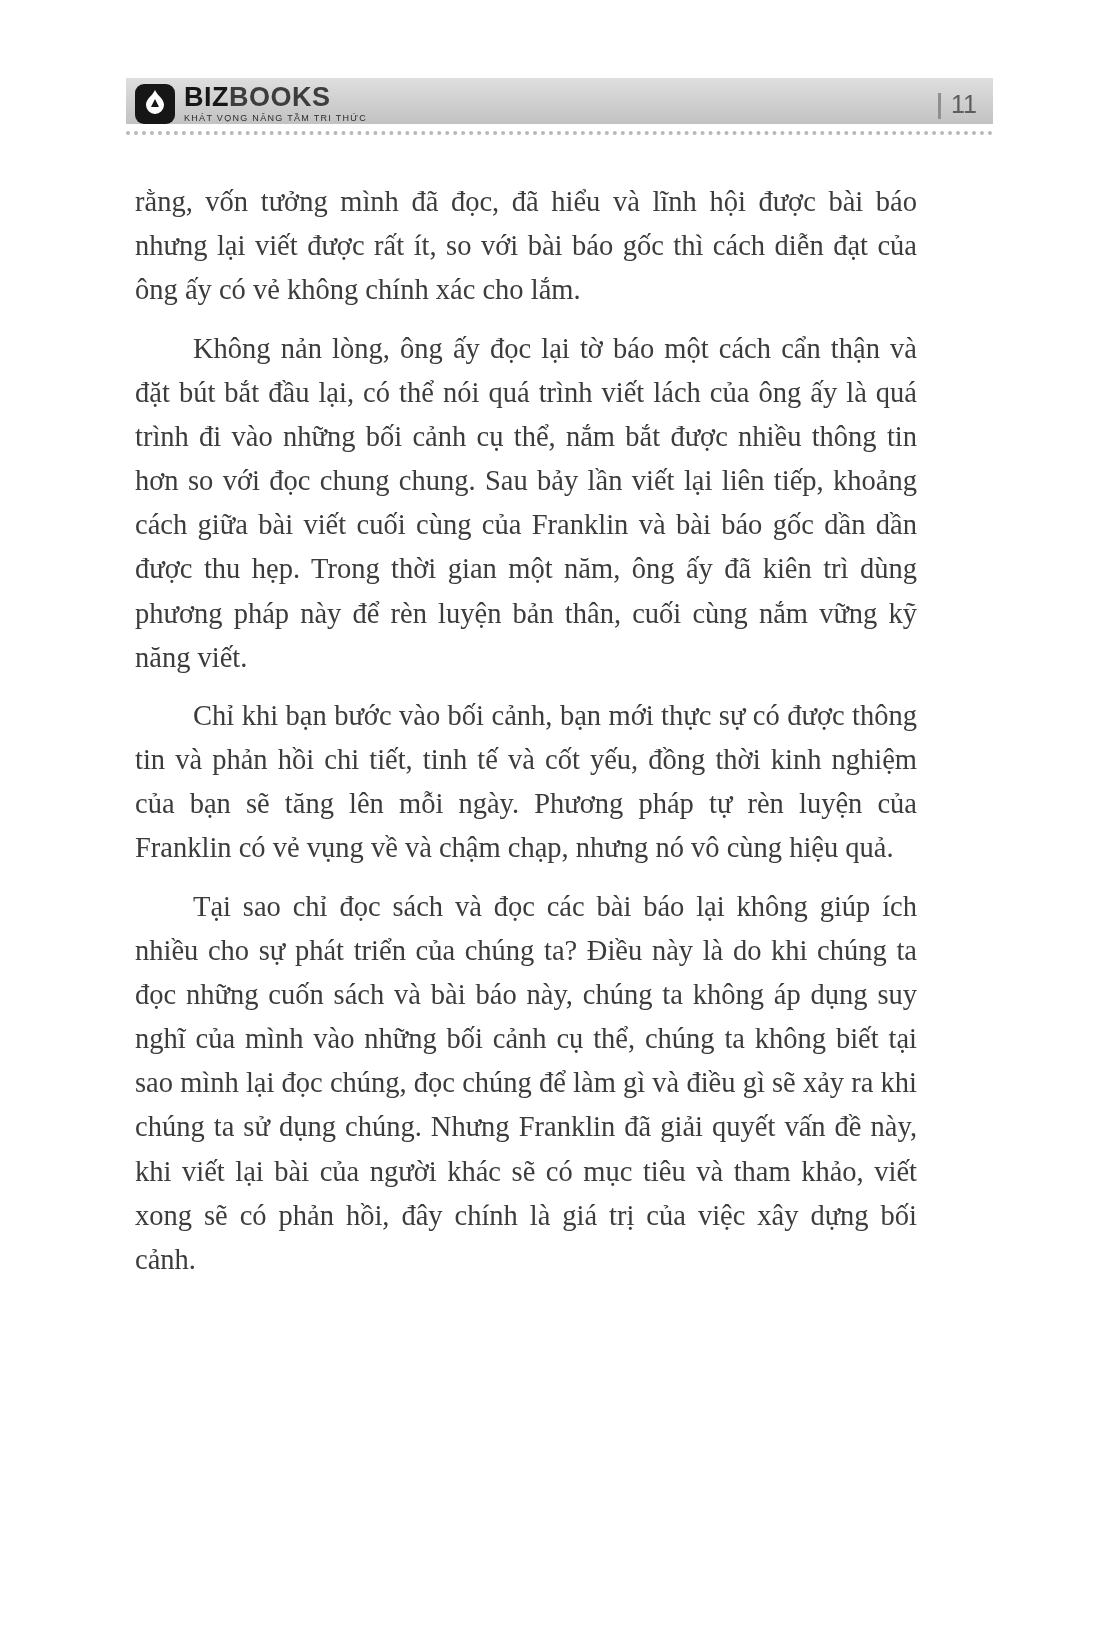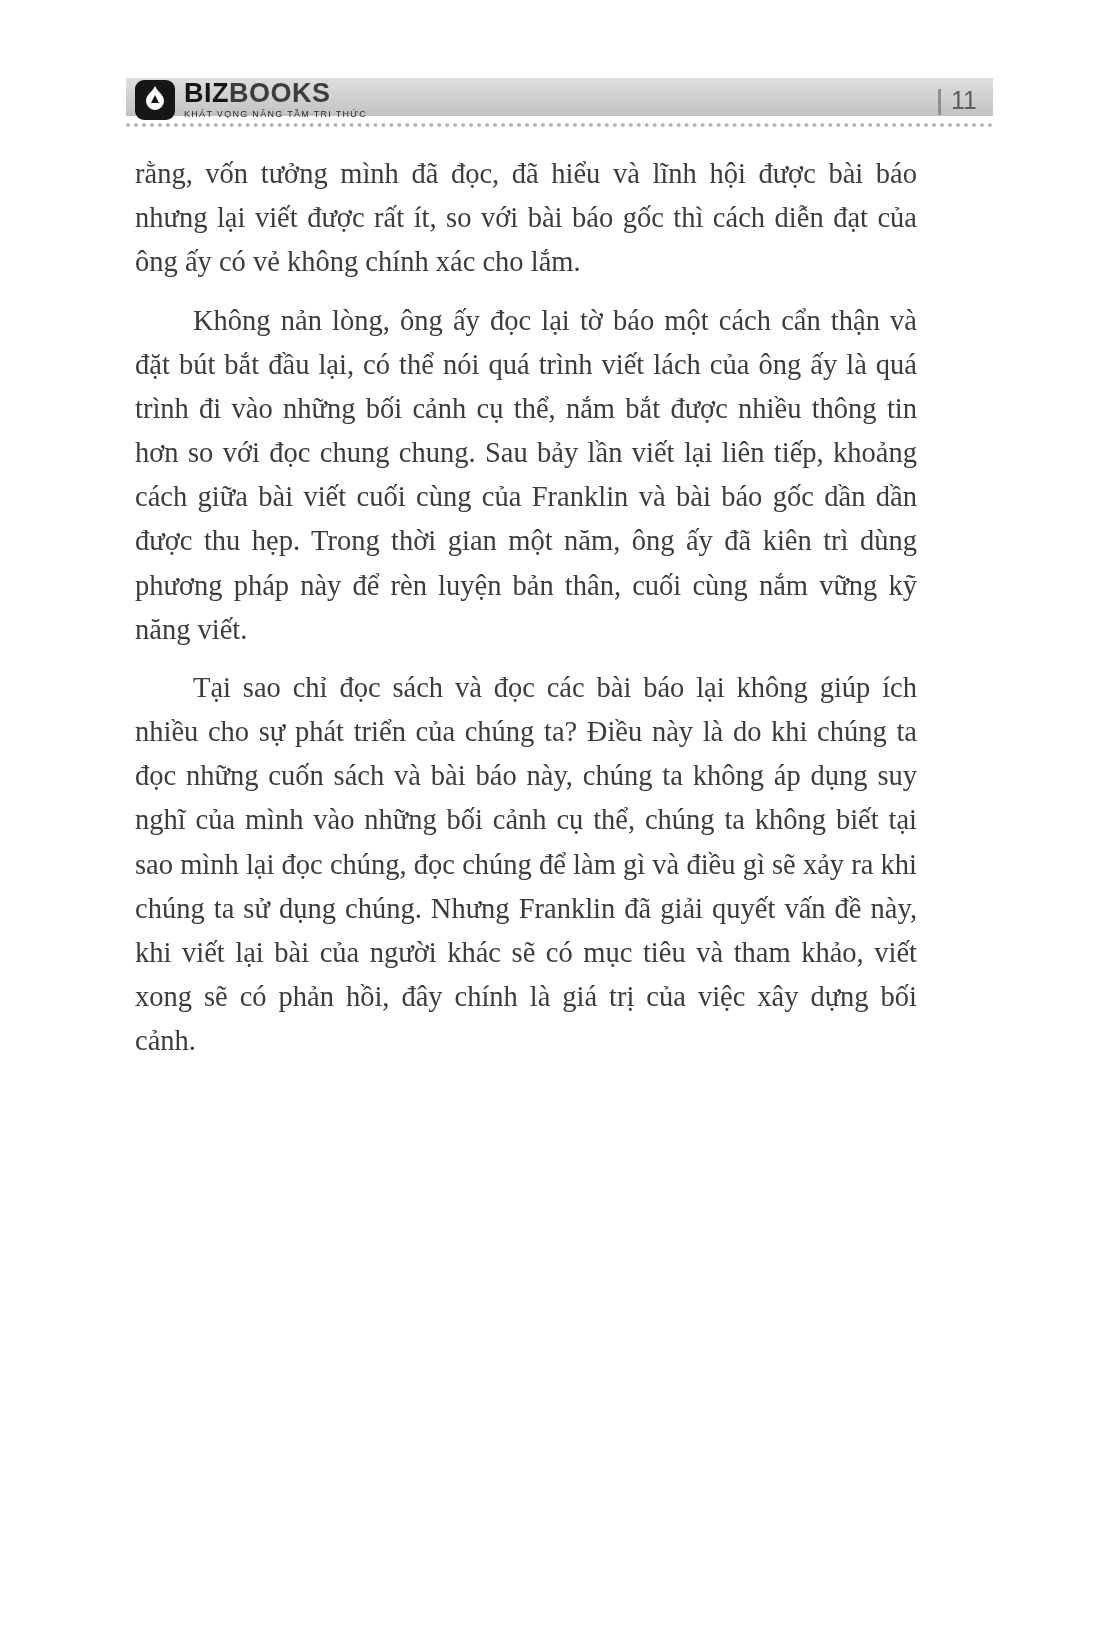--- a/index.html
+++ b/index.html
@@ -14,21 +14,21 @@
   }
 
   
   .page-header {
     position: absolute;
     top: 78px;
     left: 126px;
     right: 126px;
   }
   .header-bar {
-    height: 38px;
+    height: 46px;
     background: linear-gradient(180deg, #dedede 0%, #cfcfcf 55%, #c2c2c2 100%);
     display: flex;
     align-items: center;
     justify-content: space-between;
     padding: 7px 16px 0 8px;
   }
   .perforation {
     height: 0;
     border-bottom: 4px dotted #b8b8b8;
     margin-top: 7px;
@@ -72,21 +72,21 @@
     display: inline-block;
     width: 3px;
     height: 26px;
     background: #8f8f8f;
     margin-right: 10px;
   }
 
   
   .content {
     position: absolute;
-    top: 152px;
+    top: 180px;
     left: 135px;
     width: 782px;
     color: #3c3c3c;
     font-size: 28.5px;
     line-height: 1.55;
     text-align: justify;
   }
   .para {
     margin: 0 0 14px 0;
     text-indent: 58px;
@@ -117,16 +117,17 @@
         <span class="pn-bar"></span>
         <span>11</span>
       </div>
     </div>
     <div class="perforation"></div>
   </header>
 
   <main class="content">
     <p class="para no-indent">rằng, vốn tưởng mình đã đọc, đã hiểu và lĩnh hội được bài báo nhưng lại viết được rất ít, so với bài báo gốc thì cách diễn đạt của ông ấy có vẻ không chính xác cho lắm.</p>
     <p class="para">Không nản lòng, ông ấy đọc lại tờ báo một cách cẩn thận và đặt bút bắt đầu lại, có thể nói quá trình viết lách của ông ấy là quá trình đi vào những bối cảnh cụ thể, nắm bắt được nhiều thông tin hơn so với đọc chung chung. Sau bảy lần viết lại liên tiếp, khoảng cách giữa bài viết cuối cùng của Franklin và bài báo gốc dần dần được thu hẹp. Trong thời gian một năm, ông ấy đã kiên trì dùng phương pháp này để rèn luyện bản thân, cuối cùng nắm vững kỹ năng viết.</p>
+    <p class="para">Chỉ khi bạn bước vào bối cảnh, bạn mới thực sự có được thông tin và phản hồi chi tiết, tinh tế và cốt yếu, đồng thời kinh nghiệm của bạn sẽ tăng lên mỗi ngày. Phương pháp tự rèn luyện của Franklin có vẻ vụng về và chậm chạp, nhưng nó vô cùng hiệu quả.</p>
     <p class="para">Tại sao chỉ đọc sách và đọc các bài báo lại không giúp ích nhiều cho sự phát triển của chúng ta? Điều này là do khi chúng ta đọc những cuốn sách và bài báo này, chúng ta không áp dụng suy nghĩ của mình vào những bối cảnh cụ thể, chúng ta không biết tại sao mình lại đọc chúng, đọc chúng để làm gì và điều gì sẽ xảy ra khi chúng ta sử dụng chúng. Nhưng Franklin đã giải quyết vấn đề này, khi viết lại bài của người khác sẽ có mục tiêu và tham khảo, viết xong sẽ có phản hồi, đây chính là giá trị của việc xây dựng bối cảnh.</p>
   </main>
 
 </div>
 
 </body></html>

